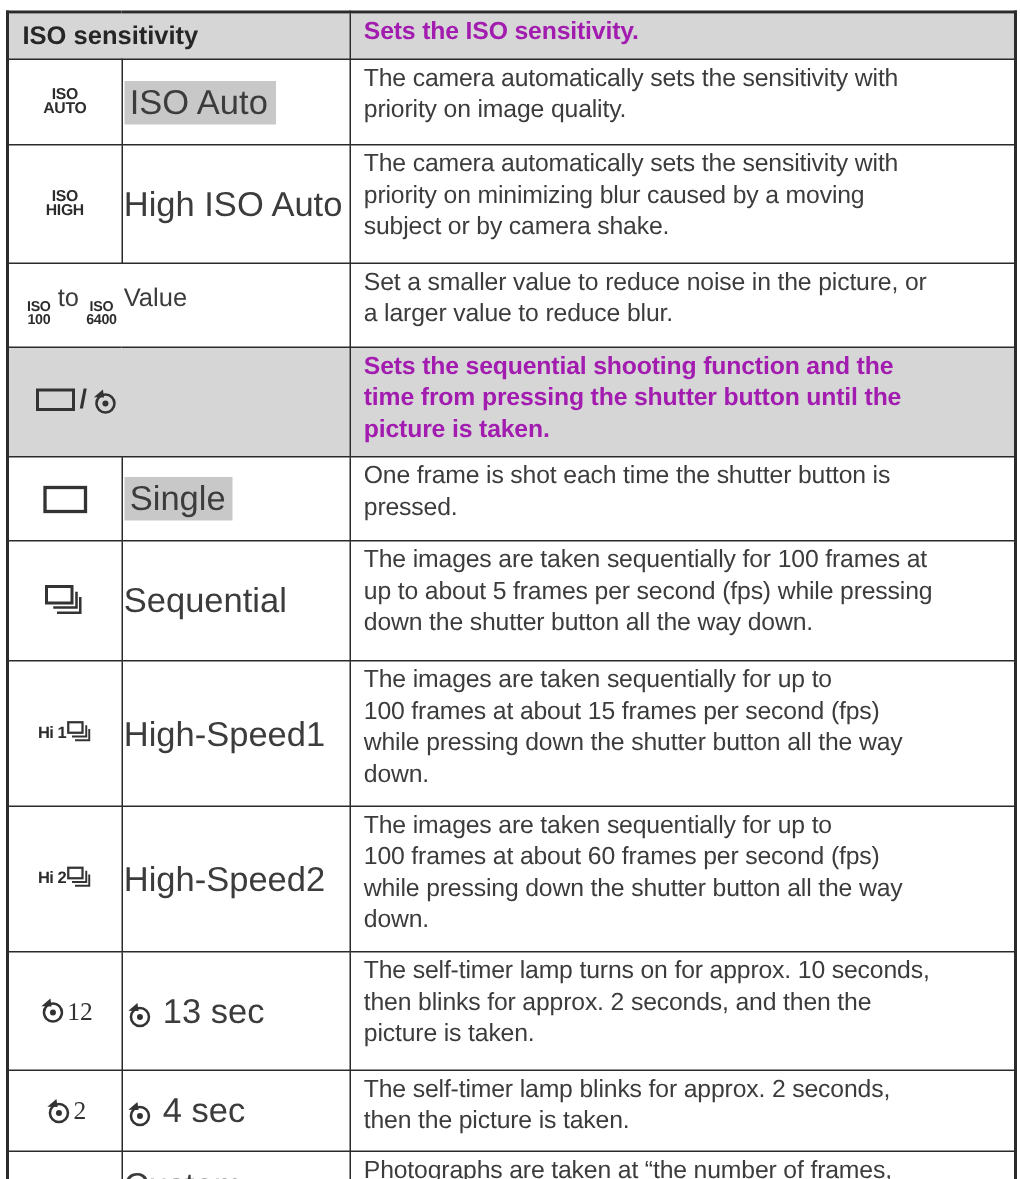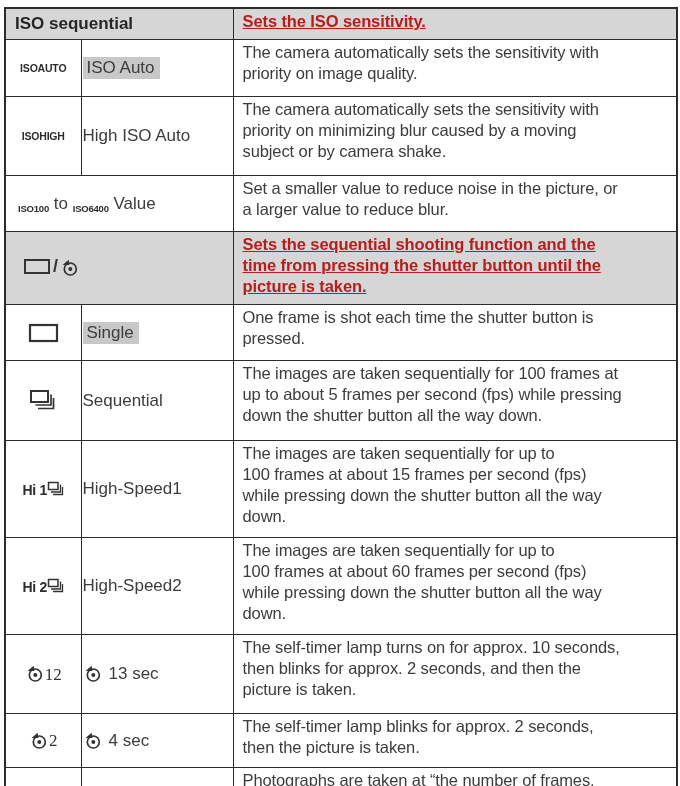--- a/index.html
+++ b/index.html
@@ -32,54 +32,54 @@
   tr:nth-child(11) td{height:49px;}
   tr:nth-child(12) td{height:68px;}
 
   td.hdr{background:var(--hdrbg);}
   td.hdr-left{font-weight:700;font-size:17px;color:#262626;padding-left:9px;}
   td.desc-cell{
     vertical-align:top;font-size:16.5px;line-height:21px;
     padding:2px 2px 2px 9px;letter-spacing:-0.1px;
   }
   td.desc-cell .desc-text{white-space:pre-line;}
-  td.desc-cell.hdr .desc-text{font-weight:700;color:#b91c1c;text-decoration:underline;}
+  td.desc-cell.hdr .desc-text{font-weight:700;color:#a21caf;}
 
   td.icon-cell{text-align:center;}
-  td.label-cell{font-size:17px;padding-right:4px;}
+  td.label-cell{font-size:23px;padding-right:4px;}
   .label-text{white-space:pre-line;line-height:22px;}
   .hl{background:var(--hlbg);padding:1px 5px 2px 4px;}
 
   .iso-stack{
-    display:inline-flex;flex-direction:row;align-items:center;
+    display:inline-flex;flex-direction:column;align-items:center;
     font-weight:700;font-size:10.5px;line-height:9.5px;color:#2c2c2c;
     vertical-align:middle;letter-spacing:-0.2px;
   }
   td.range-cell{font-size:17px;padding-left:12px;}
   td.range-cell .iso-stack{font-size:9.5px;line-height:8.5px;vertical-align:-3px;}
 
   .icon-combo{display:inline-flex;align-items:center;gap:2px;padding-left:8px;}
   .slash{font-size:18px;color:#333;}
-  .hi-txt{font-weight:700;font-size:14px;color:#2c2c2c;letter-spacing:-0.3px;vertical-align:middle;}
+  .hi-txt{font-weight:700;font-size:11px;color:#2c2c2c;letter-spacing:-0.3px;vertical-align:middle;}
   .t-num{font-size:17px;color:#333;margin-left:1px;vertical-align:middle;font-family:Liberation Serif, serif;}
   svg{vertical-align:middle;}
   .lbl-ico{margin-right:7px;}
 </style>
 </head>
 <body style="--border: #2b2b2b; --hdrbg: #d6d6d6; --hlbg: #c8c8c8; color: rgb(60, 60, 60);">
 
 <table class="settings">
   <colgroup>
       <col class="c-icon">
       <col class="c-label">
       <col class="c-desc">
     </colgroup>
   <tbody id="tbody">
       <tr>
-        <td colspan="2" class="hdr hdr-left"><span>ISO sequential</span></td>
+        <td colspan="2" class="hdr hdr-left"><span>ISO sensitivity</span></td>
         <td class="hdr desc-cell">
       <span class="desc-text">Sets the ISO sensitivity.</span></td>
       </tr>
       <tr>
         <td class="icon-cell"><span class="iso-stack ">
   <span>ISO</span>
             <span>AUTO</span>
           </span></td>
         <td class="label-cell"><span class="label-text hl">ISO Auto</span></td>
         <td class="desc-cell">

